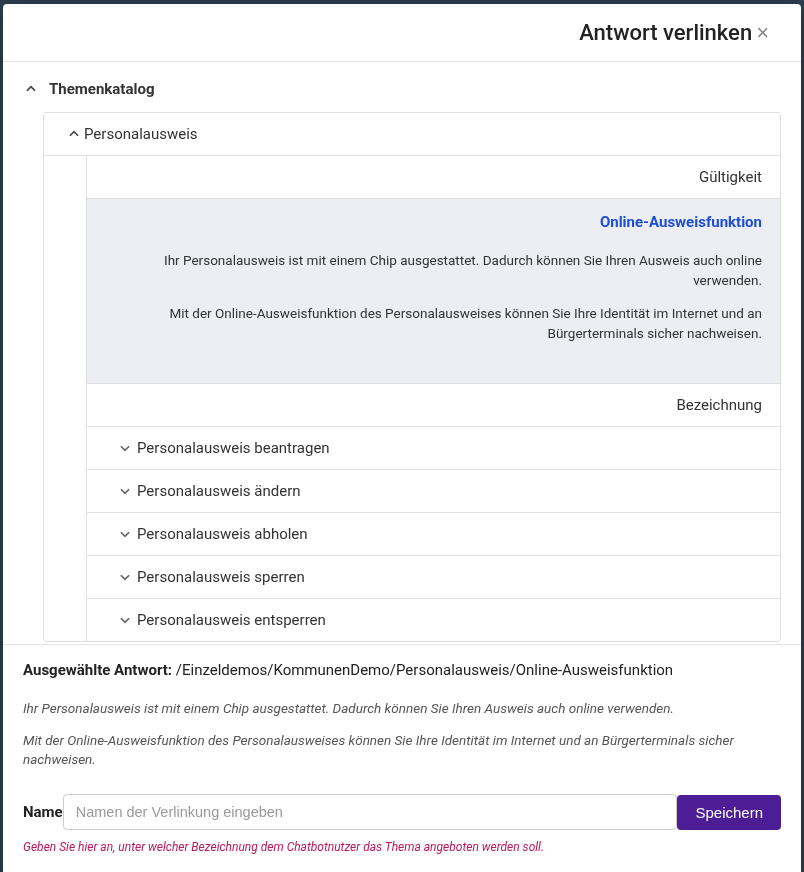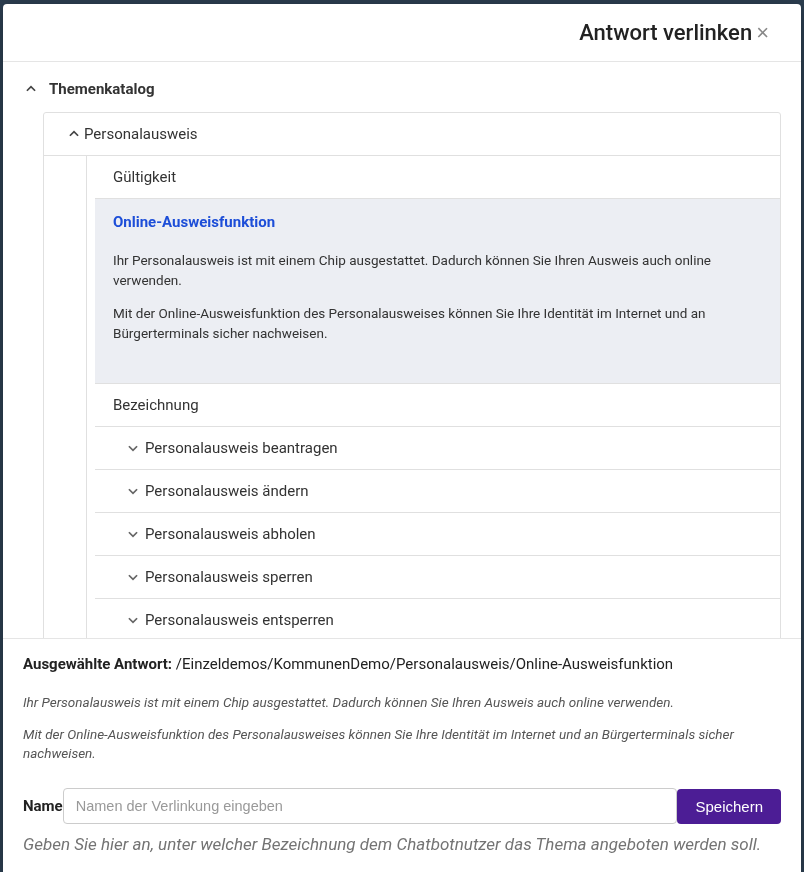--- a/index.html
+++ b/index.html
@@ -43,20 +43,21 @@
       background: none;
       border: none;
       line-height: 1;
       padding: 0 4px;
     }
     .modal-body {
       flex: 1;
       overflow-y: auto;
       padding: 18px 20px;
       position: relative;
+      text-align: right;
     }
     .tree-root {
       display: flex;
       align-items: center;
       gap: 10px;
       margin-bottom: 14px;
     }
     .chevron {
       width: 16px;
       height: 16px;
@@ -87,21 +88,20 @@
       border-bottom: 1px solid #e0e0e0;
       cursor: pointer;
     }
     .tree-section-title {
       font-size: 15px;
       color: #333;
     }
     .tree-items {
       margin-left: 42px;
       border-left: 1px solid #e0e0e0;
-      padding-left: 8px;
     }
     .tree-item {
       padding: 12px 18px;
       border-bottom: 1px solid #e0e0e0;
       font-size: 15px;
       color: #333;
       cursor: pointer;
     }
     .tree-item.selected {
       background: #eceef3;
@@ -197,22 +197,22 @@
       background: #4c1d95;
       color: #fff;
       border: none;
       border-radius: 4px;
       padding: 9px 18px;
       font-size: 15px;
       cursor: pointer;
     }
     .hint-text {
       font-style: italic;
-      font-size: 17px;
-      color: #737373;
+      font-size: 12px;
+      color: #be185d;
     }
     
     .modal-body::-webkit-scrollbar {
       width: 14px;
     }
     .modal-body::-webkit-scrollbar-track {
       background: #f4f4f4;
     }
     .modal-body::-webkit-scrollbar-thumb {
       background: #c6c6c6;

